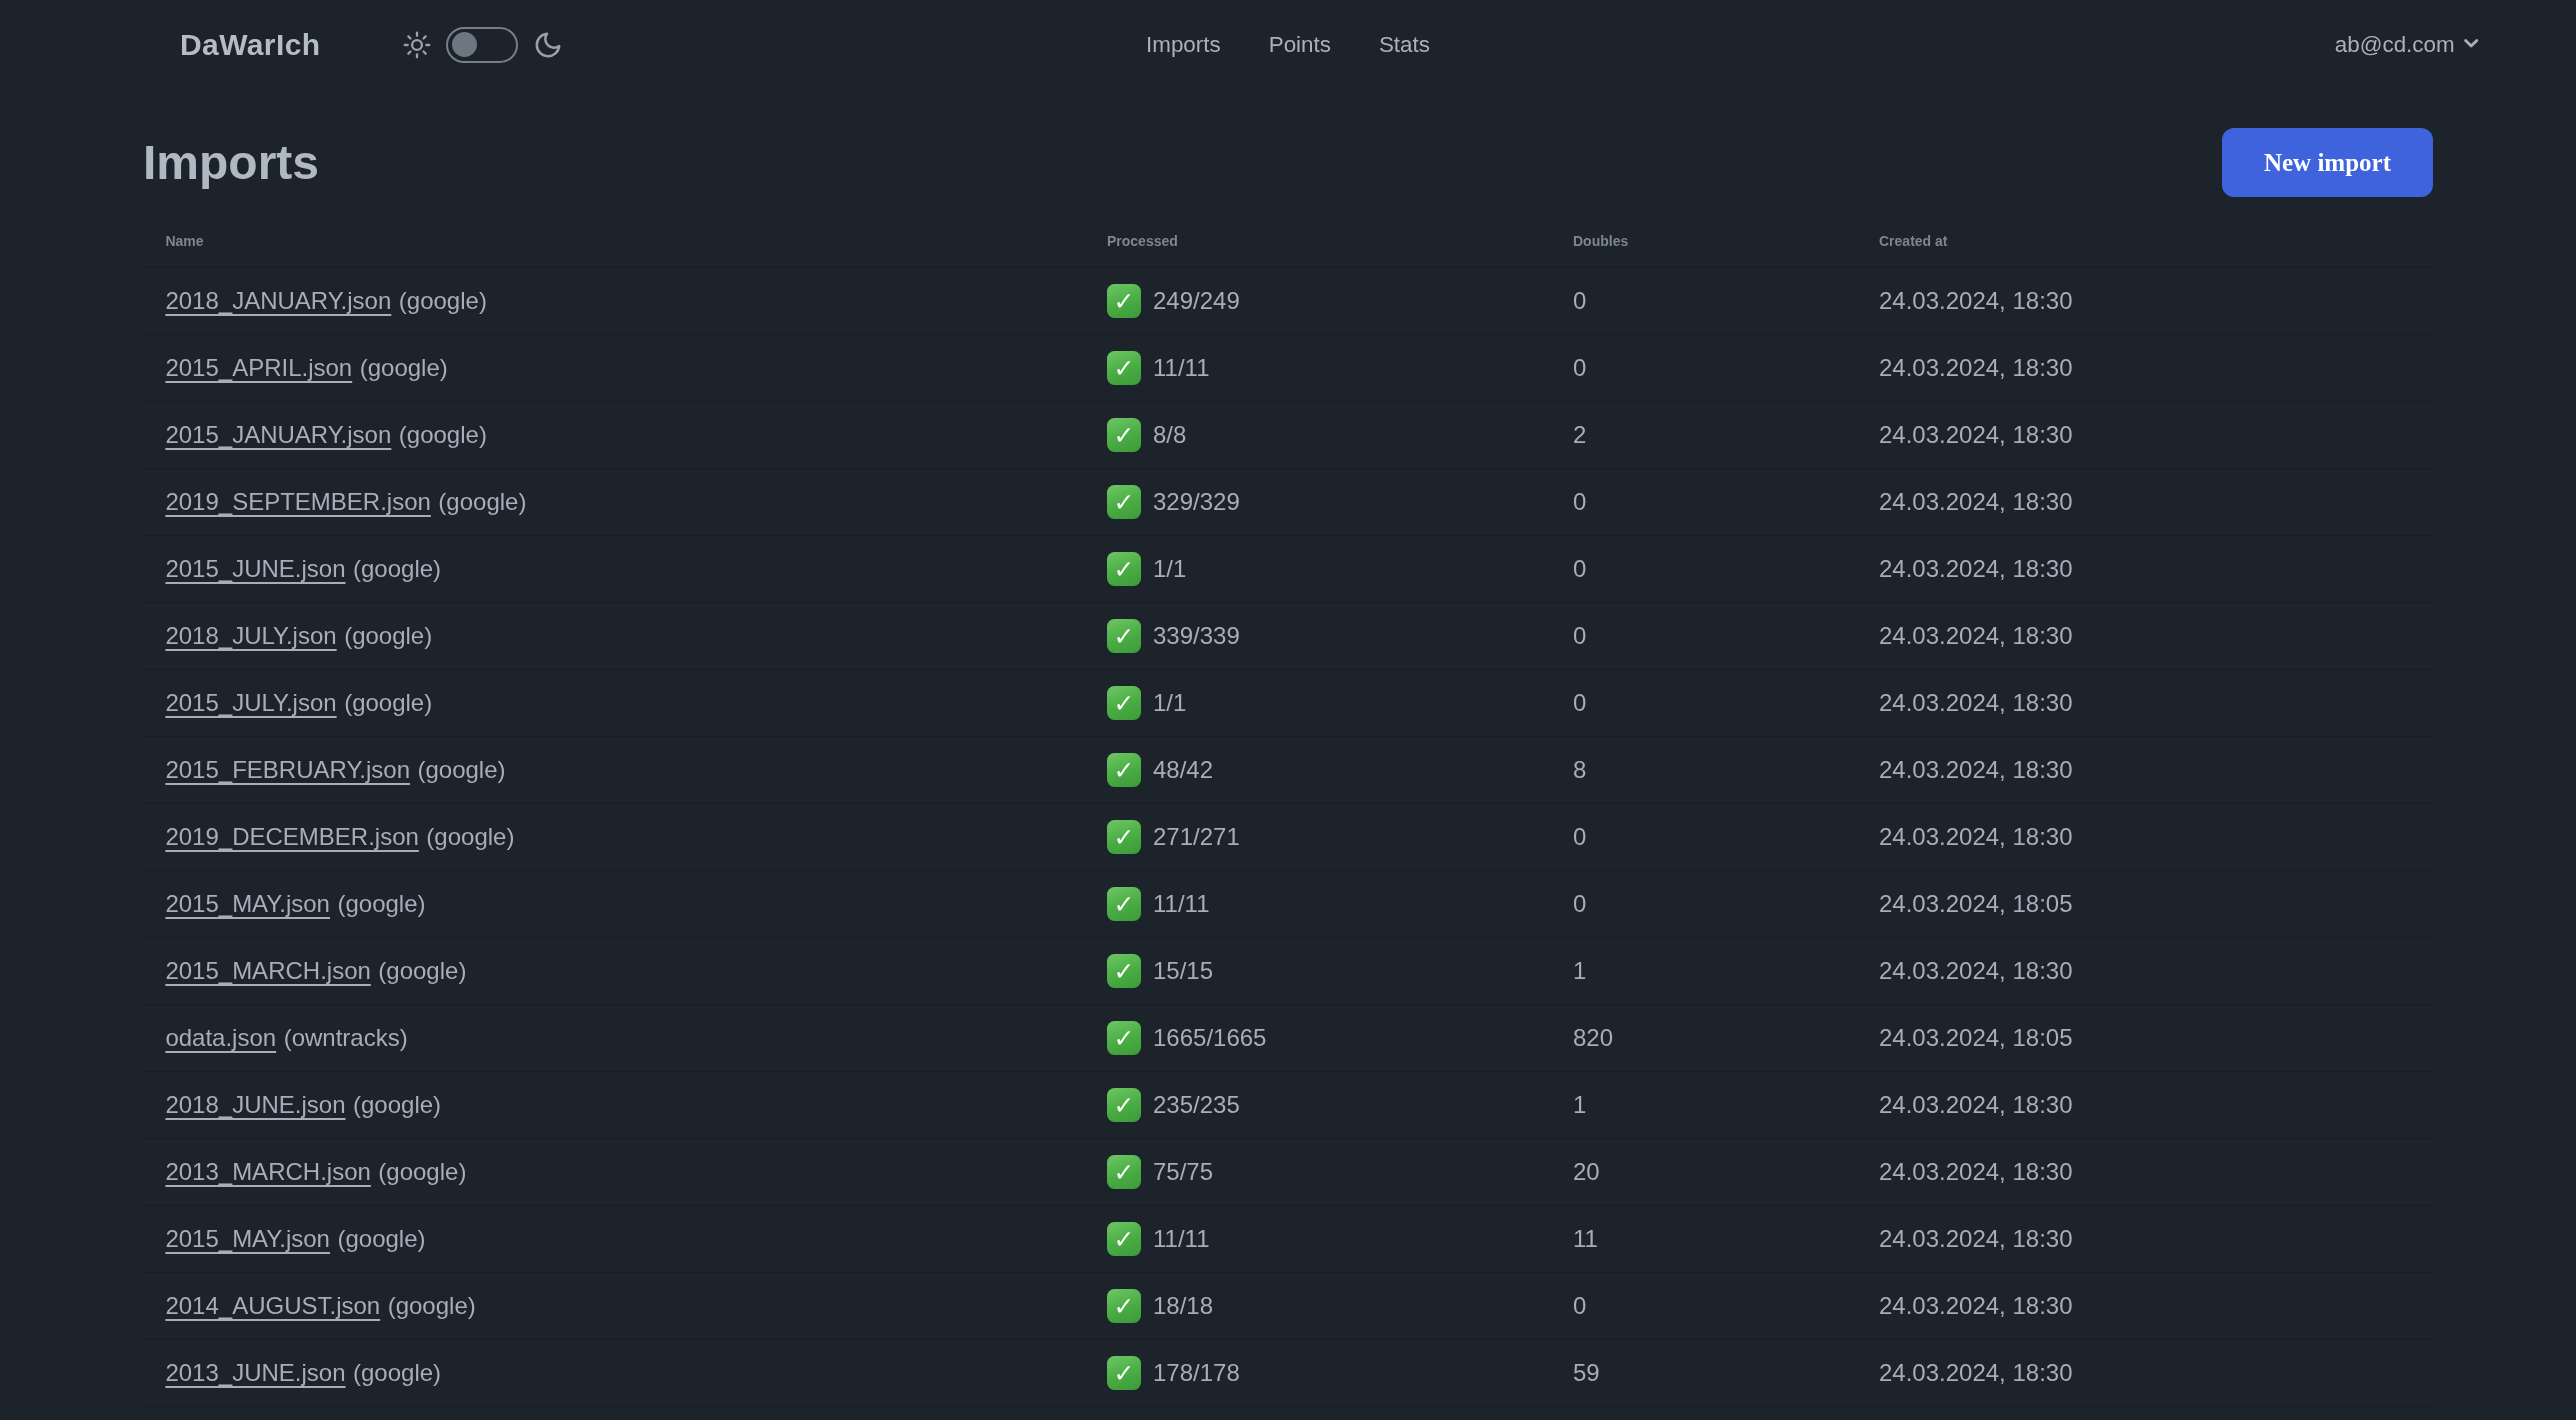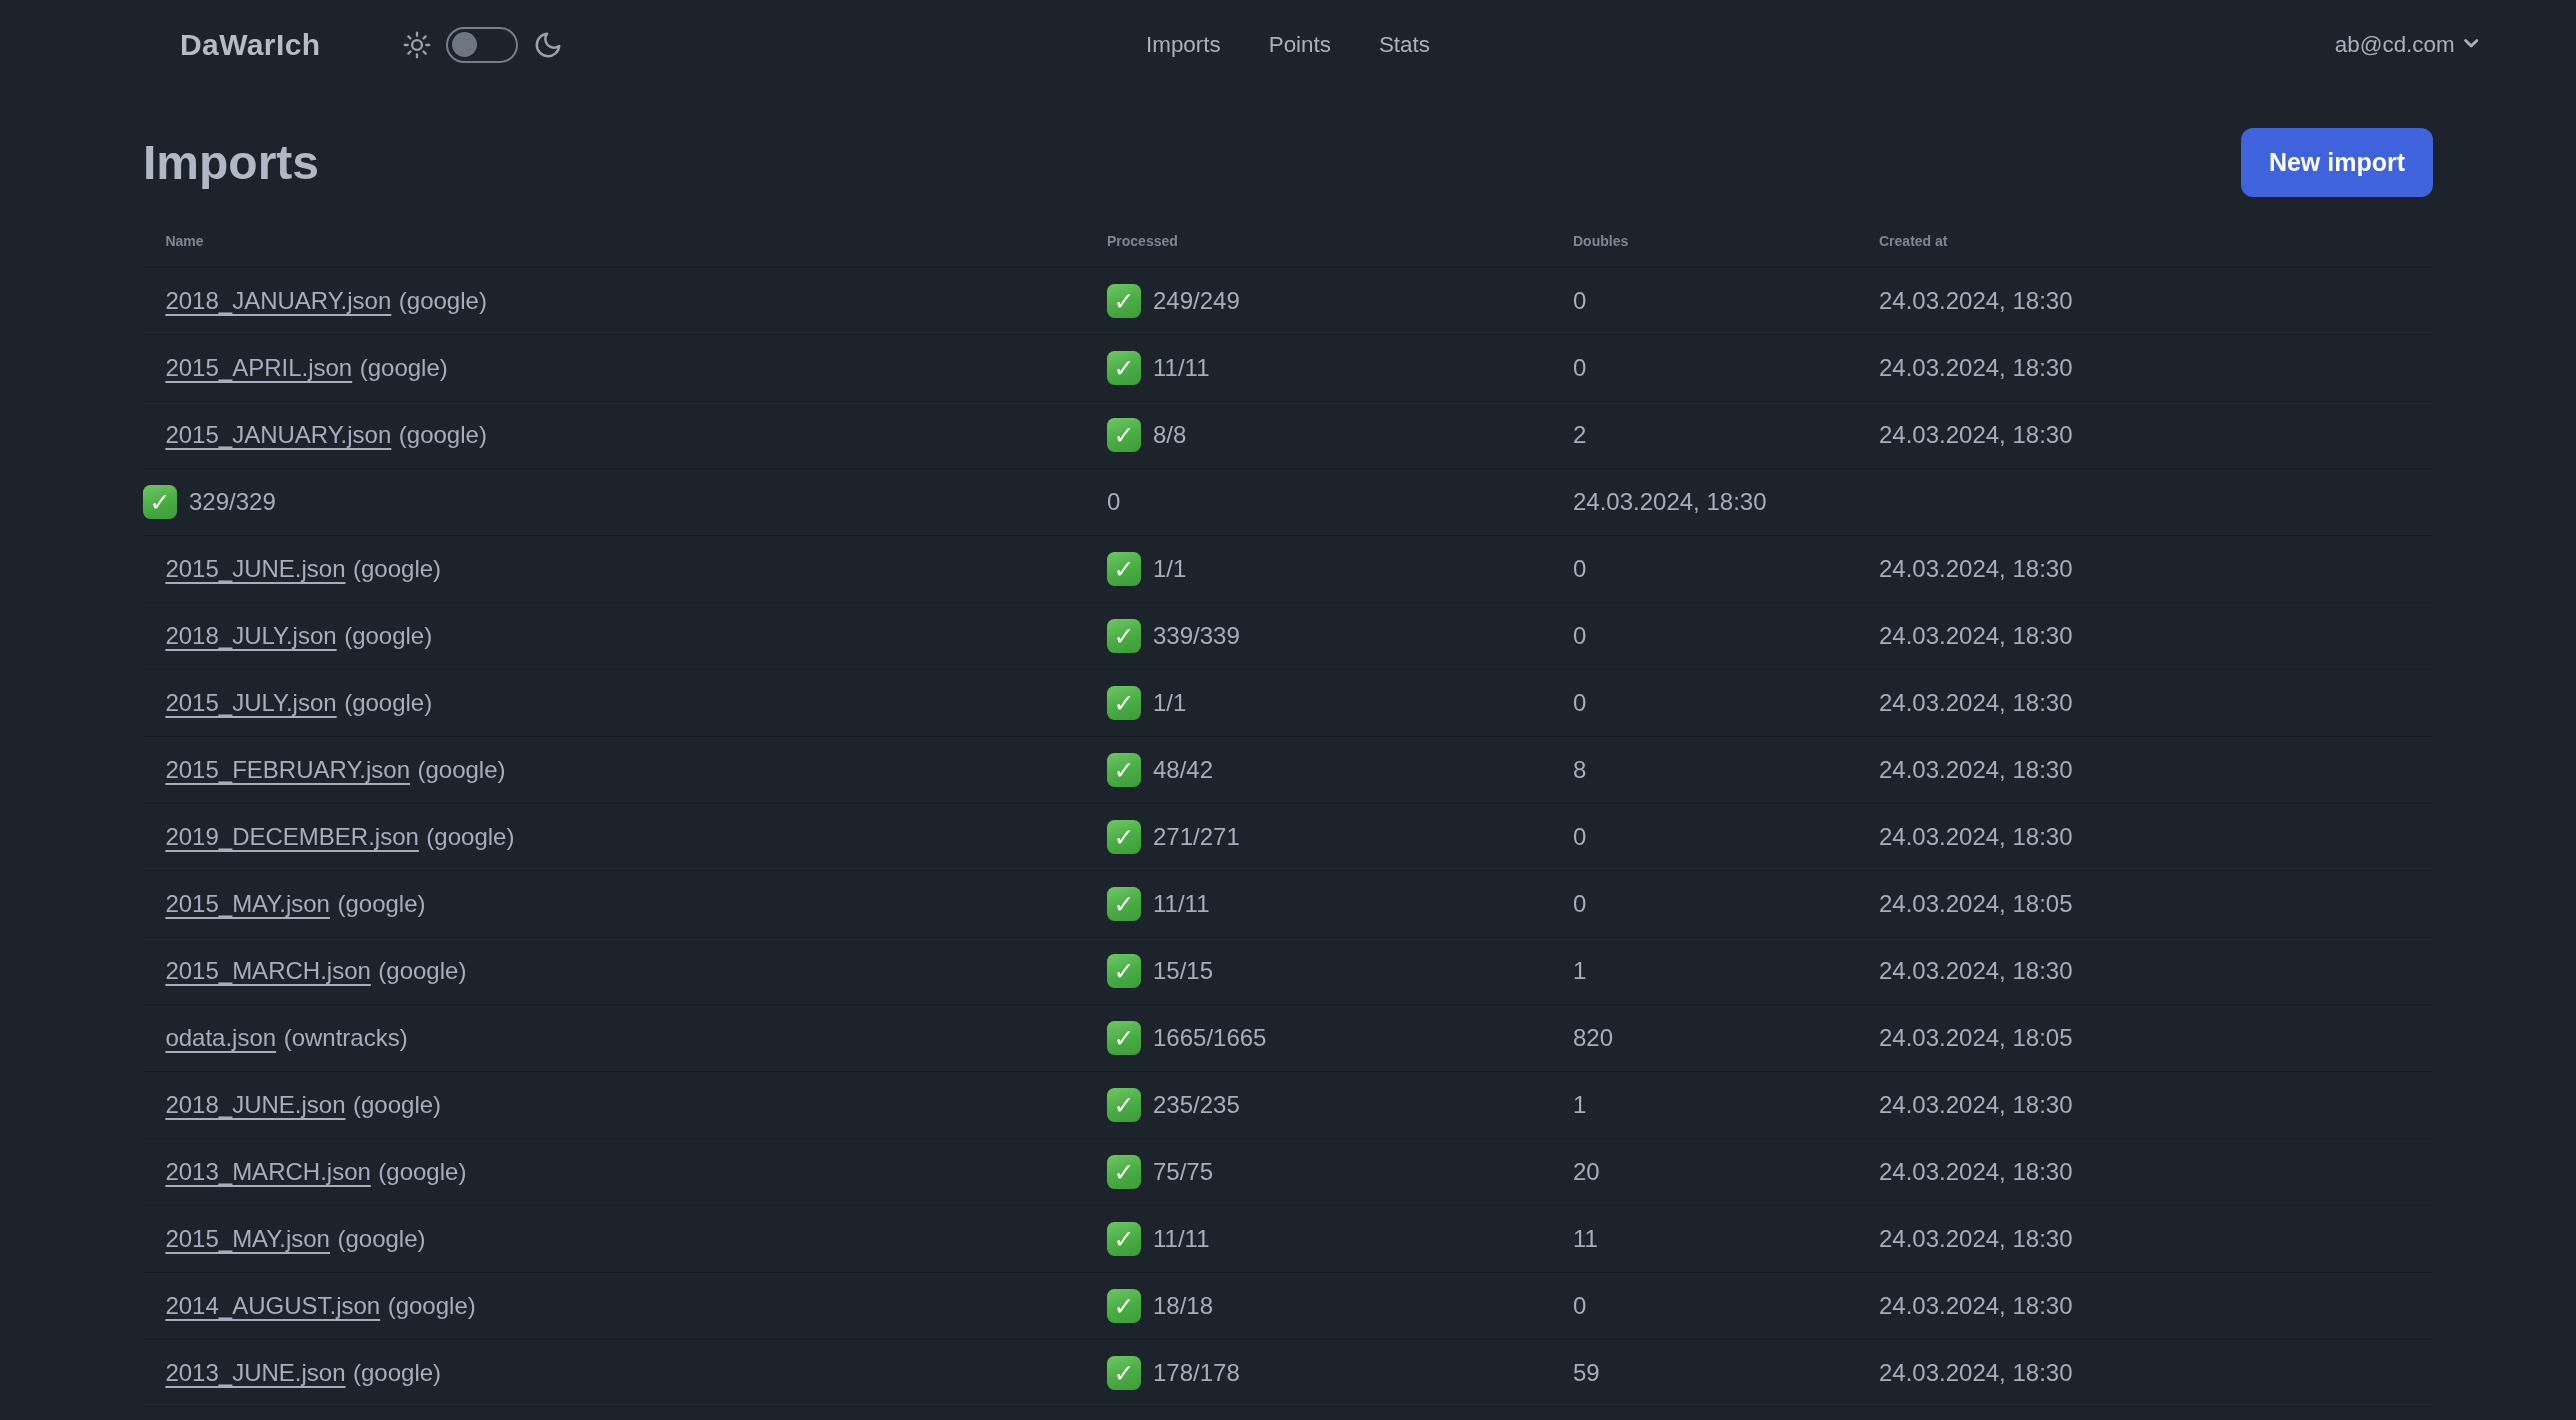--- a/index.html
+++ b/index.html
@@ -80,26 +80,26 @@
     justify-content:space-between;
   }
   .page-title {
     font-size:48px;
     font-weight:800;
     color:#b0b8c4;
     line-height:1.2;
   }
   .btn-primary {
     height:69px;
-    padding:0 28px;
+    padding:0 42px;
     background:#3e63dd;
     color:#ffffff;
     font-size:25px;
     font-weight:600;
-    font-family:Liberation Sans, sans-serif;
+    font-family:Liberation Serif, serif;
     border:none;
     border-radius:12px;
     cursor:pointer;
     display:flex;
     align-items:center;
   }
 
   
   .grid-cols {
     display:grid;
@@ -237,20 +237,23 @@
     </div>
     <div class="proc-cell">
       <span class="check-icon">✓</span>
       <span>8/8</span>
     </div>
     <div>2</div>
     <div>24.03.2024, 18:30</div>
   </div>
 
   <div class="trow grid-cols">
+    <div class="cell-pad">
+      <span class="file-link">2019_SEPTEMBER.json</span><span class="file-source">(google)</span>
+    </div>
     <div class="proc-cell">
       <span class="check-icon">✓</span>
       <span>329/329</span>
     </div>
     <div>0</div>
     <div>24.03.2024, 18:30</div>
   </div>
 
   <div class="trow grid-cols">
     <div class="cell-pad">

